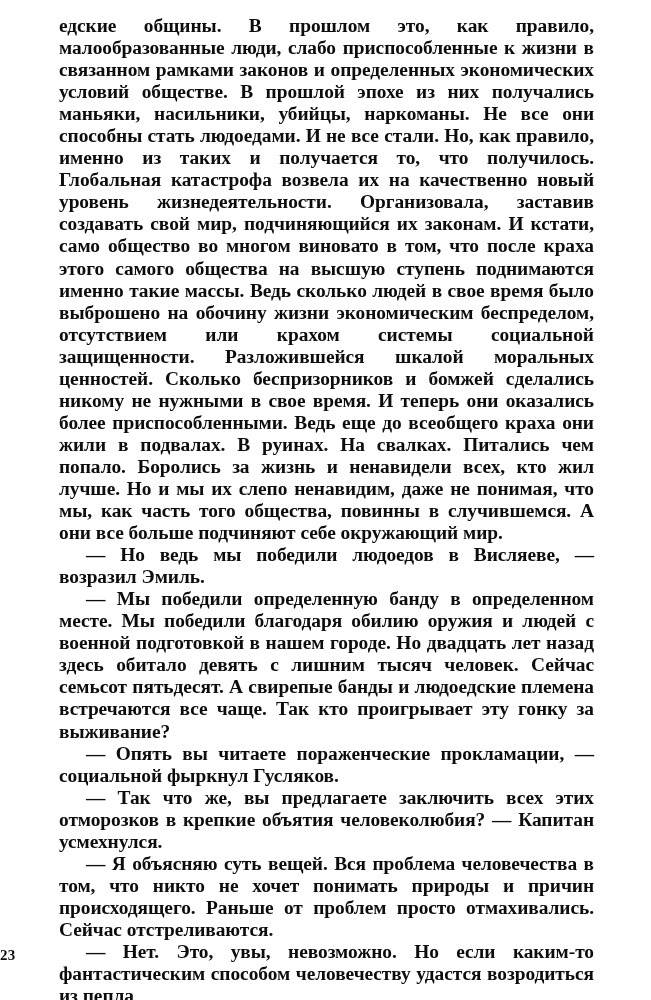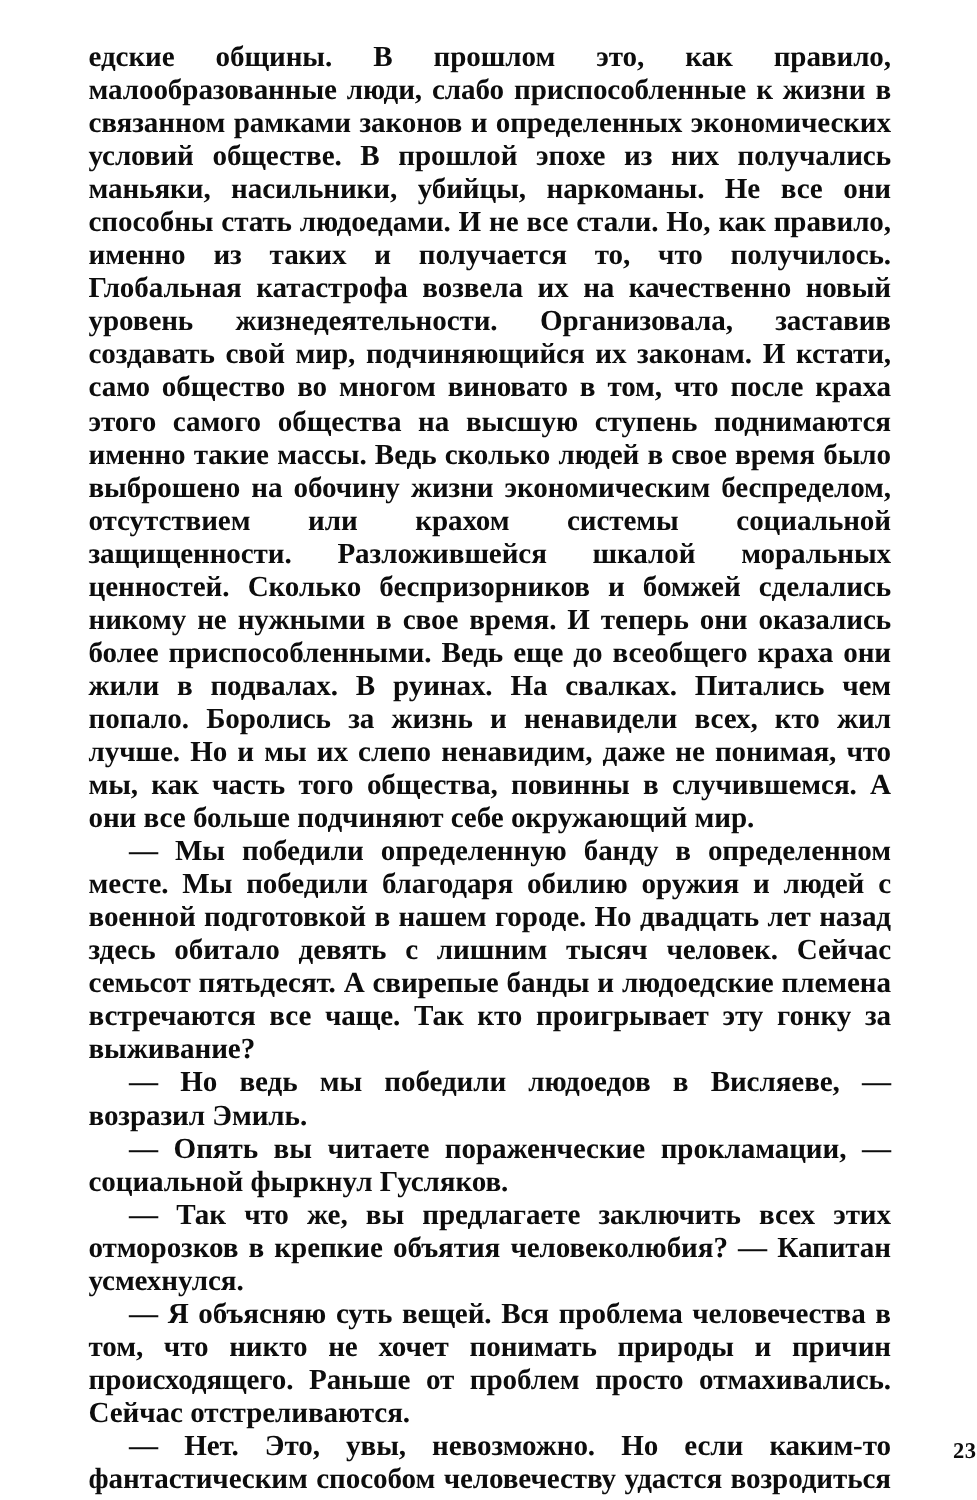--- a/index.html
+++ b/index.html
@@ -11,21 +11,21 @@
     width: 651px;
     height: 1000px;
     position: relative;
     overflow: hidden;
     font-family: "Liberation Serif", "DejaVu Serif", serif;
   }
 
   #page {
     position: absolute;
     left: 0;
-    top: 13px;
+    top: 0;
     width: 651px;
     height: 740px;
     background: #ffffff;
   }
 
   #text-column {
     position: absolute;
     left: 59px;
     top: 15px;
     width: 535px;
@@ -54,40 +54,40 @@
   
   p.indent {
     text-indent: 27px;
   }
 
   #page-number {
     position: absolute;
     left: 0;
     top: 947px;
     width: 651px;
-    text-align: right;
+    text-align: left;
     font-family: "Liberation Serif", "DejaVu Serif", serif;
     font-size: 15px;
     font-weight: bold;
     color: #0d0d0d;
     letter-spacing: 0.3px;
   }
 </style>
 </head>
 <body>
 
 <div id="page">
 
   <div id="text-column">
 
     <p class="para cont">едские общины. В прошлом это, как правило, малообразованные люди, слабо приспособленные к жизни в связанном рамками законов и определенных экономических условий обществе. В прошлой эпохе из них получались маньяки, насильники, убийцы, наркоманы. Не все они способны стать людоедами. И не все стали. Но, как правило, именно из таких и получается то, что получилось. Глобальная катастрофа возвела их на качественно новый уровень жизнедеятельности. Организовала, заставив создавать свой мир, подчиняющийся их законам. И кстати, само общество во многом виновато в том, что после краха этого самого общества на высшую ступень поднимаются именно такие массы. Ведь сколько людей в свое время было выброшено на обочину жизни экономическим беспределом, отсутствием или крахом системы социальной защищенности. Разложившейся шкалой моральных ценностей. Сколько беспризорников и бомжей сделались никому не нужными в свое время. И теперь они оказались более приспособленными. Ведь еще до всеобщего краха они жили в подвалах. В руинах. На свалках. Питались чем попало. Боролись за жизнь и ненавидели всех, кто жил лучше. Но и мы их слепо ненавидим, даже не понимая, что мы, как часть того общества, повинны в случившемся. А они все больше подчиняют себе окружающий мир.</p>
 
+    <p class="para indent">— Но ведь мы победили людоедов в Висляеве, — возразил Эмиль.</p>
+
     <p class="para indent">— Мы победили определенную банду в определенном месте. Мы победили благодаря обилию оружия и людей с военной подготовкой в нашем городе. Но двадцать лет назад здесь обитало девять с лишним тысяч человек. Сейчас семьсот пятьдесят. А свирепые банды и людоедские племена встречаются все чаще. Так кто проигрывает эту гонку за выживание?</p>
-
-    <p class="para indent">— Но ведь мы победили людоедов в Висляеве, — возразил Эмиль.</p>
 
     <p class="para indent">— Опять вы читаете пораженческие прокламации, — социальной фыркнул Гусляков.</p>
 
     <p class="para indent">— Так что же, вы предлагаете заключить всех этих отморозков в крепкие объятия человеколюбия? — Капитан усмехнулся.</p>
 
     <p class="para indent">— Я объясняю суть вещей. Вся проблема человечества в том, что никто не хочет понимать природы и причин происходящего. Раньше от проблем просто отмахивались. Сейчас отстреливаются.</p>
 
     <p class="para indent">— Нет. Это, увы, невозможно. Но если каким-то фантастическим способом человечеству удастся возродиться из пепла</p>
 
   </div>

